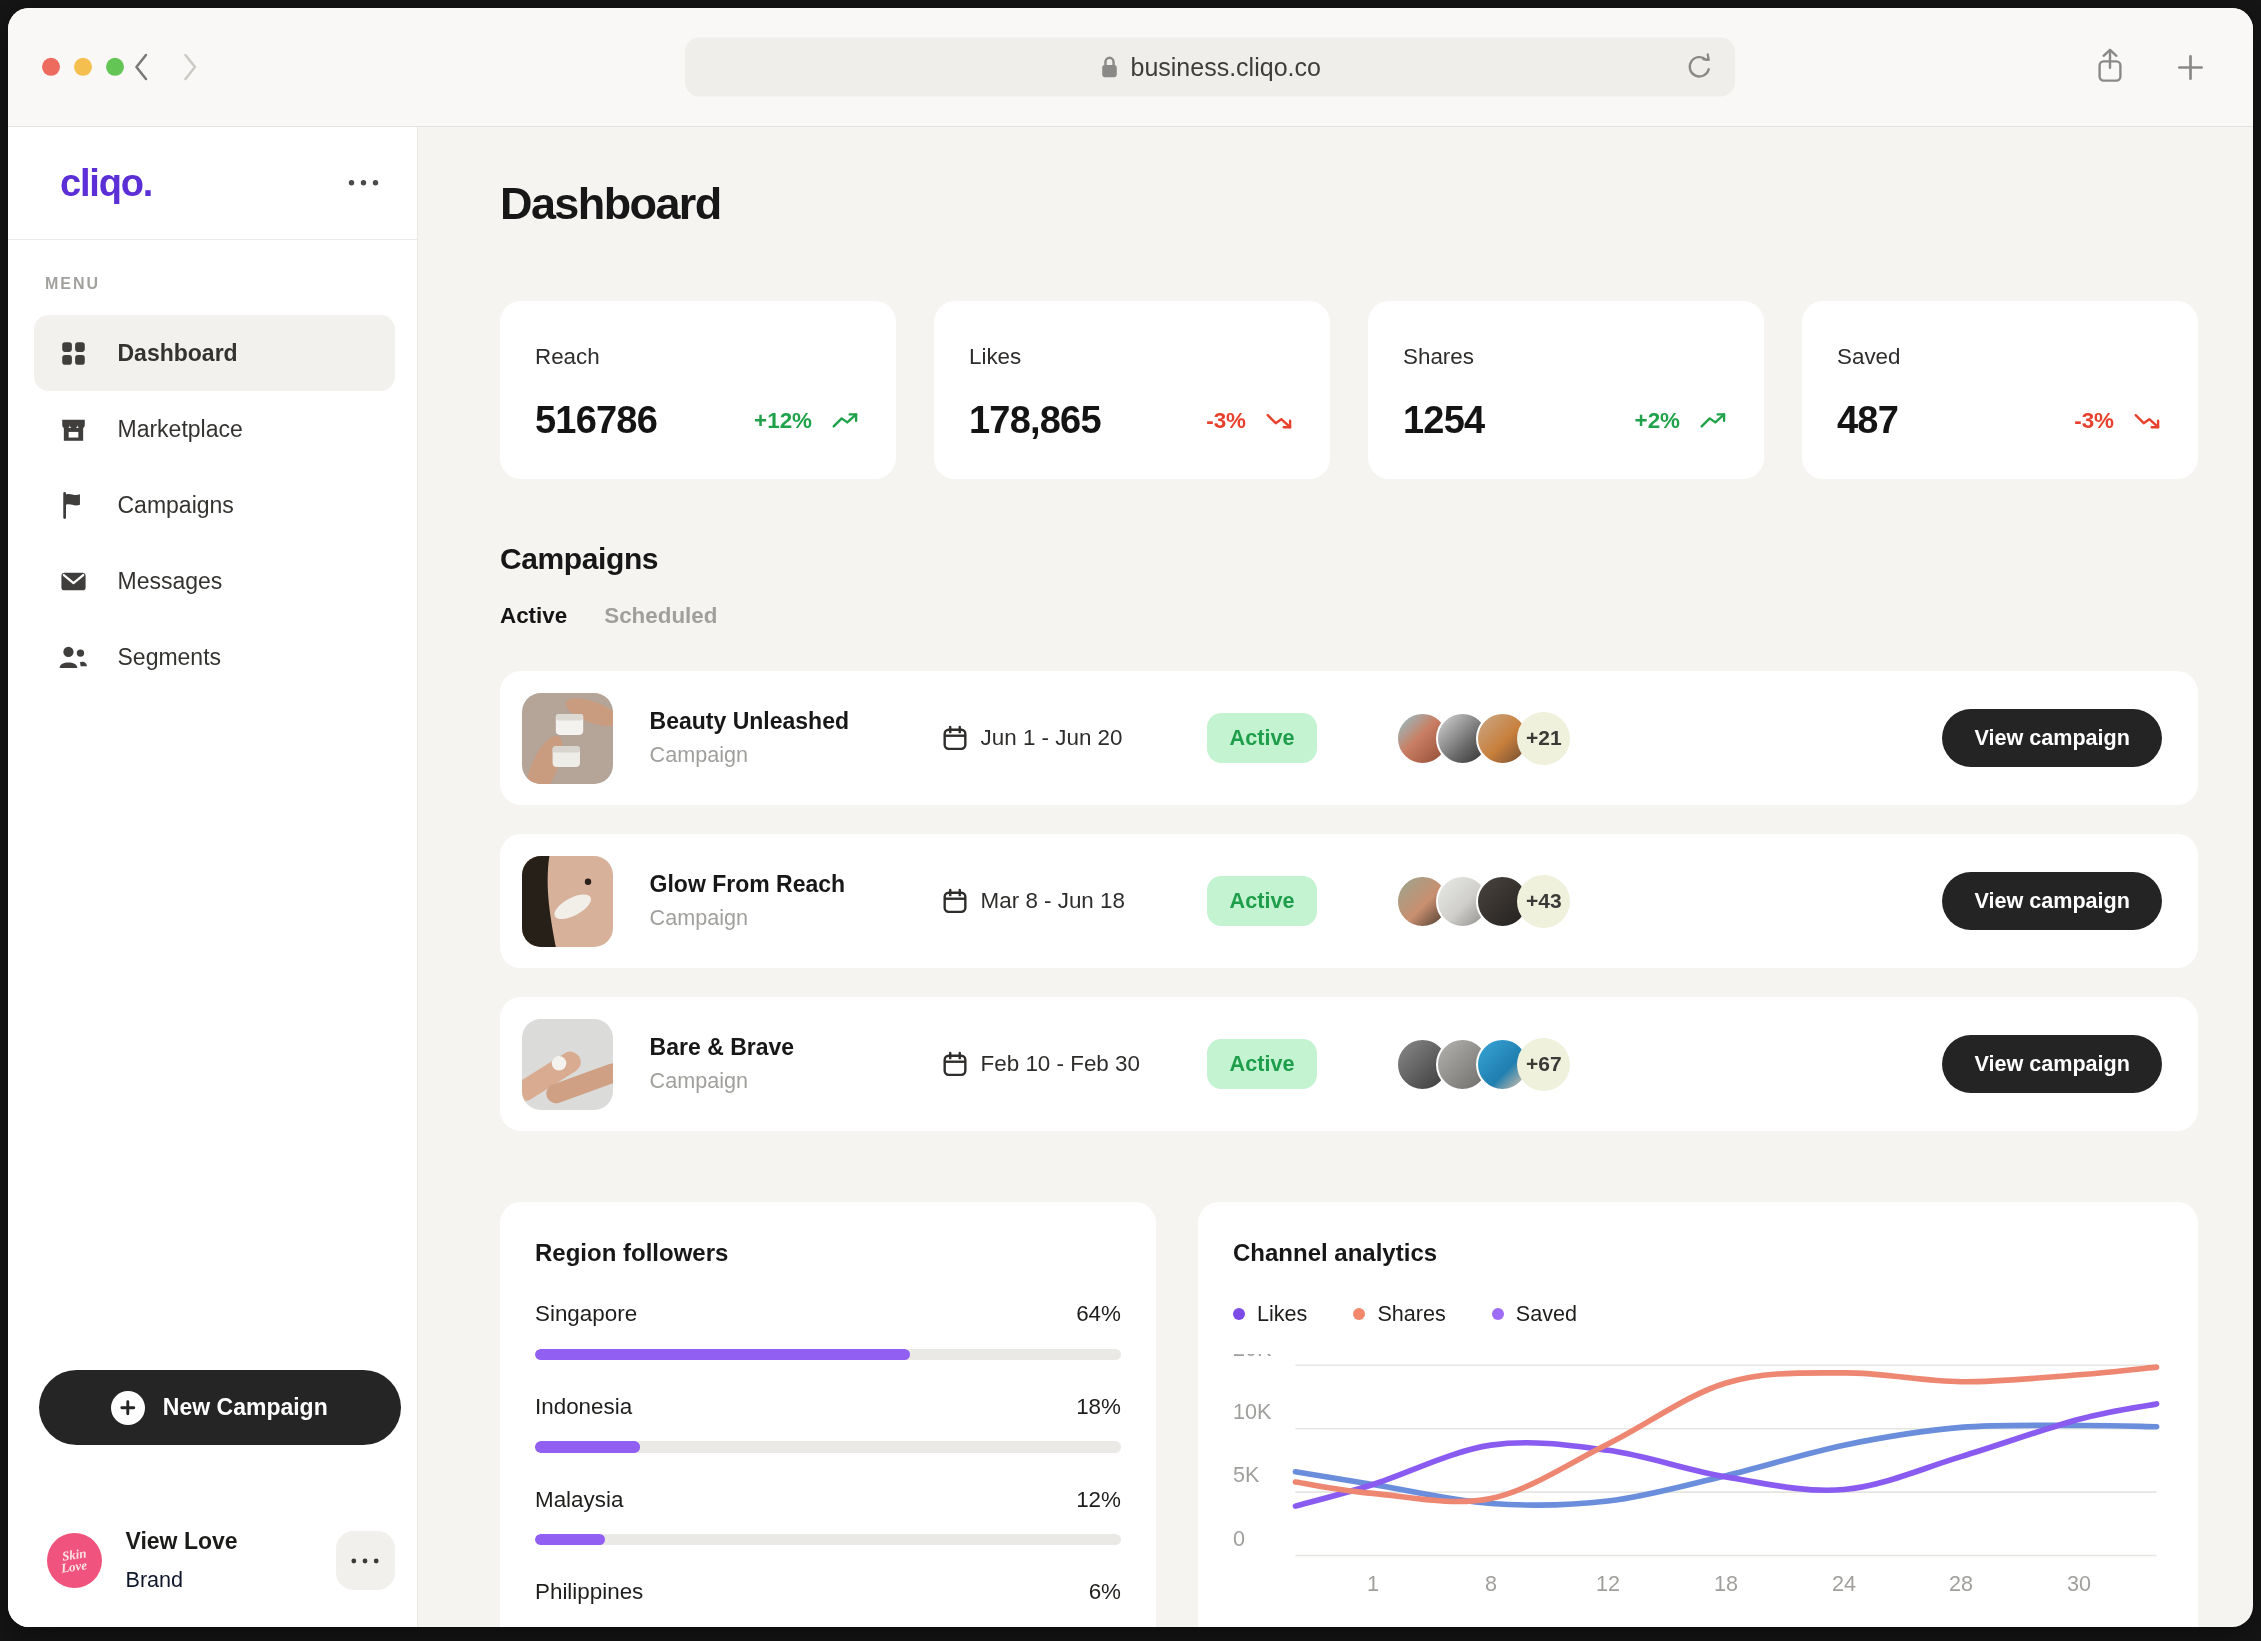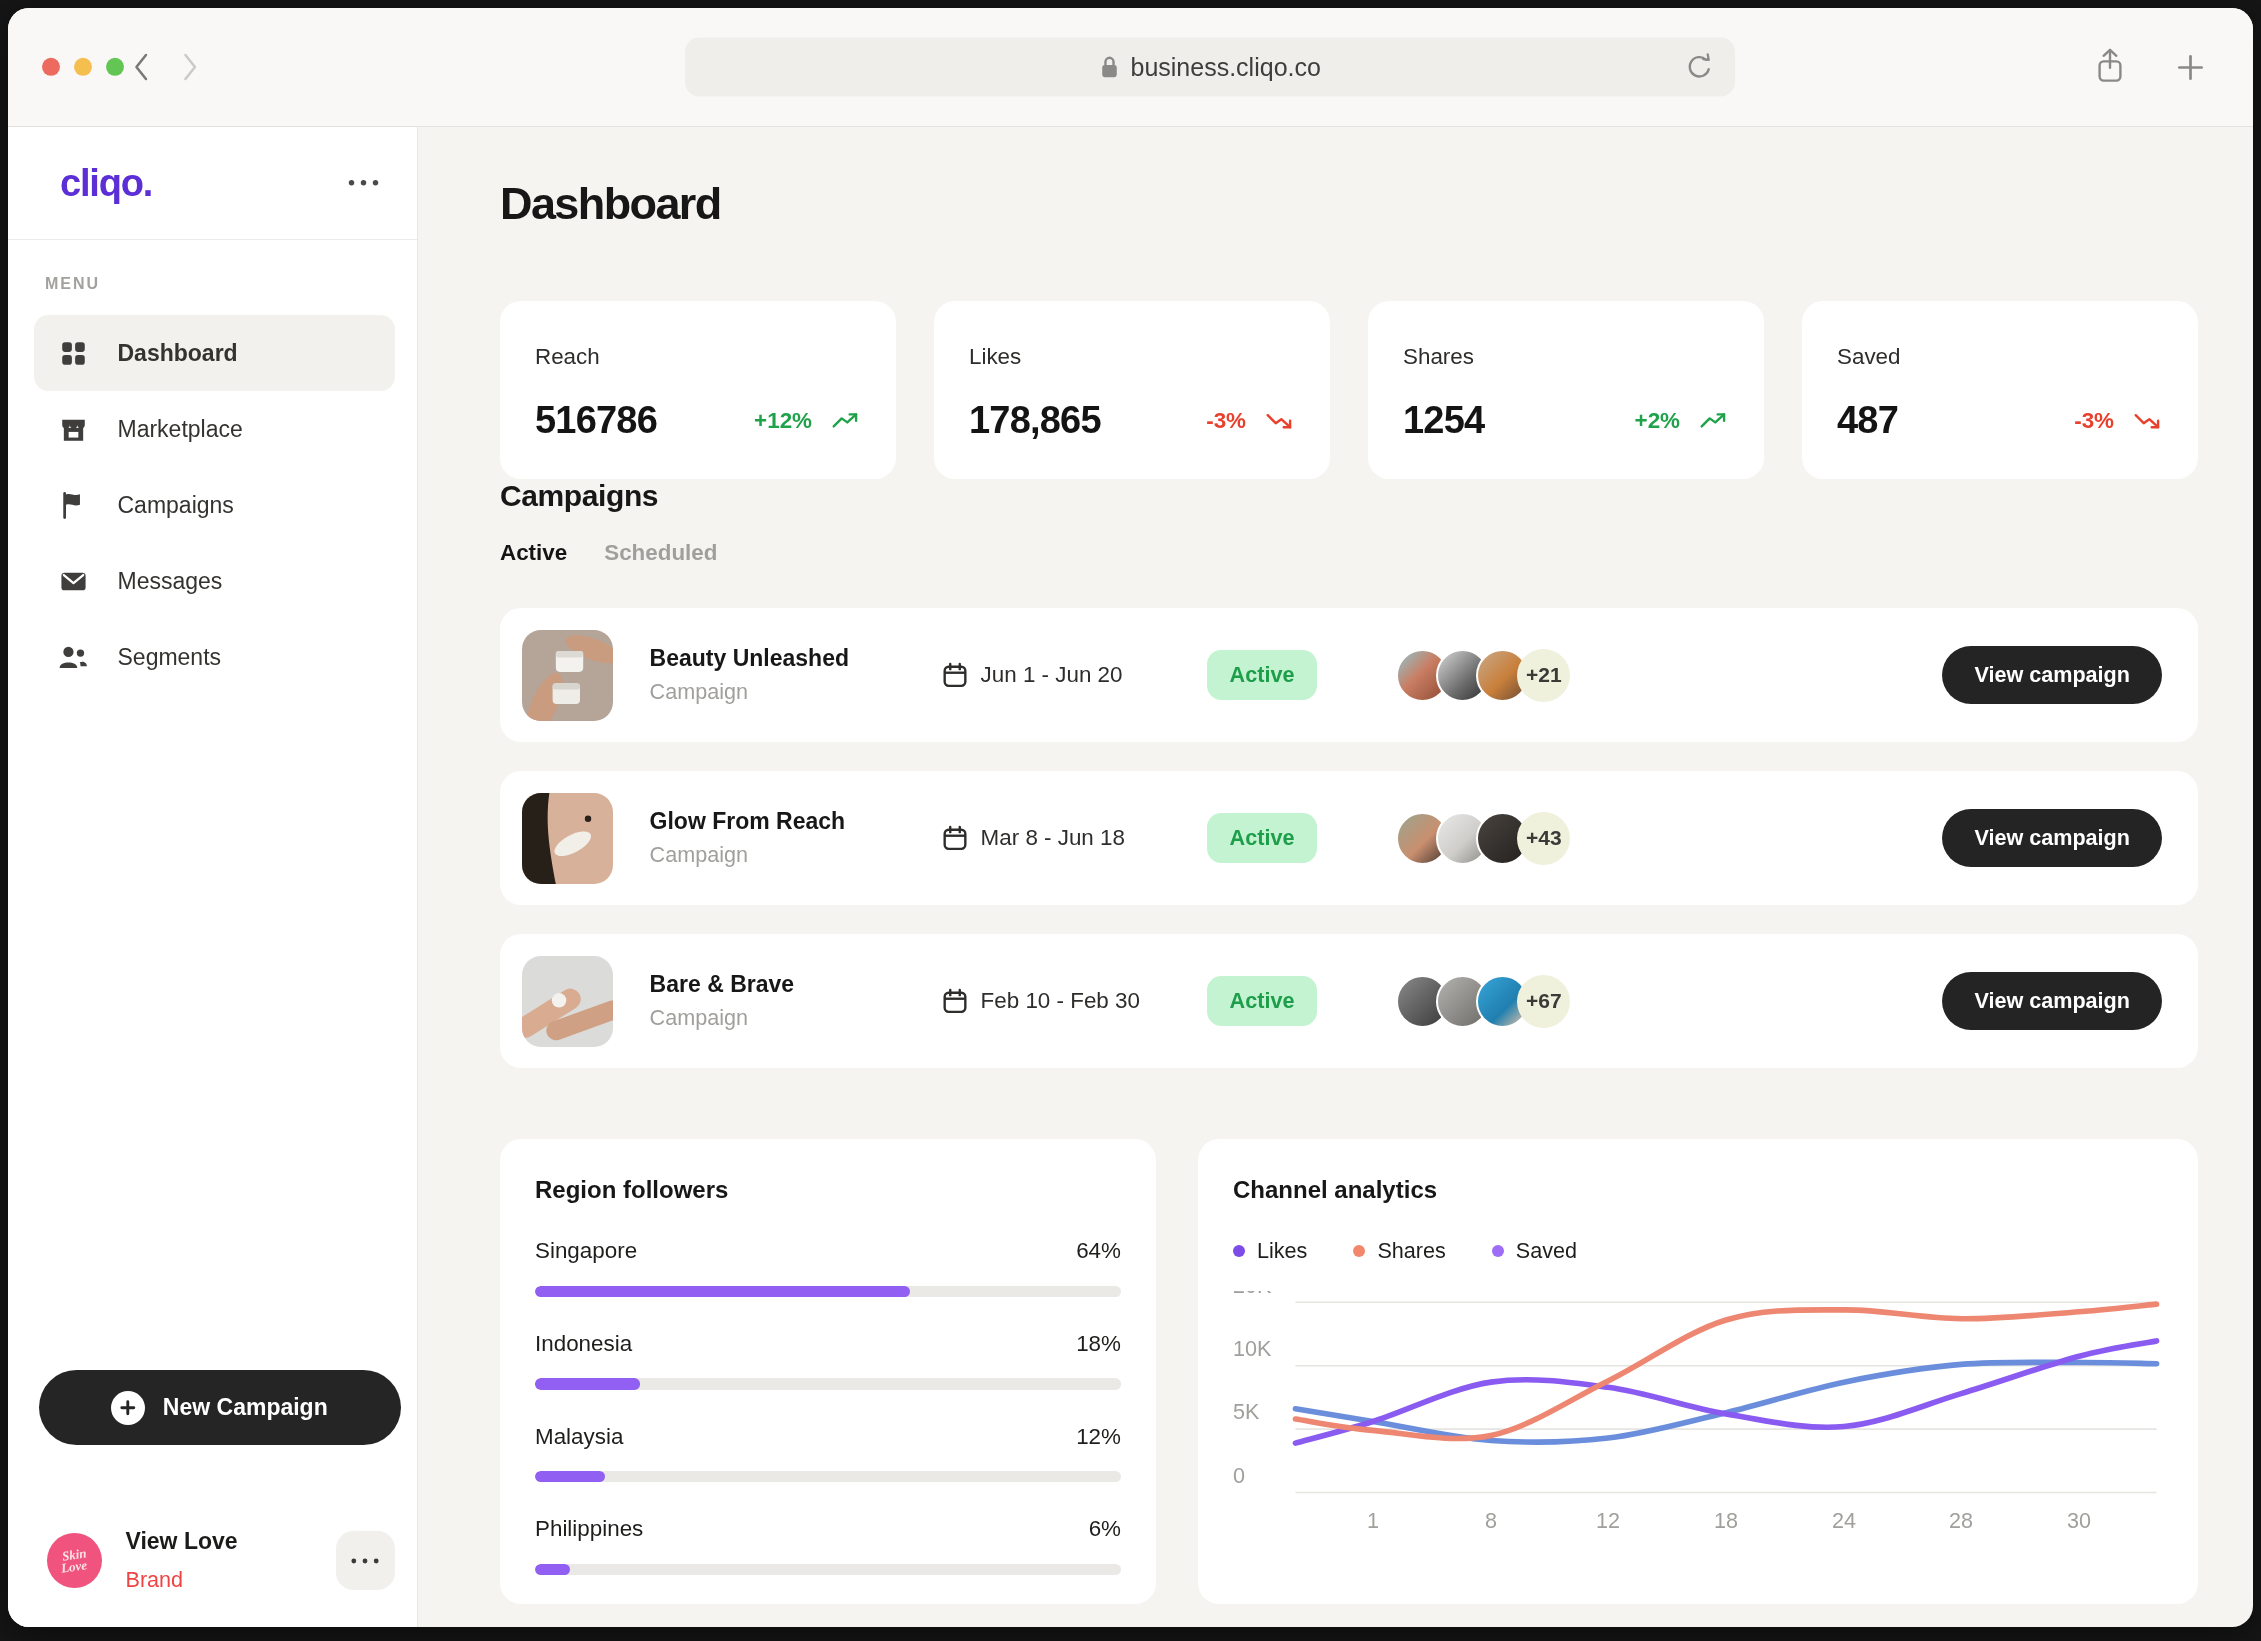--- a/index.html
+++ b/index.html
@@ -39,27 +39,27 @@
   .new-campaign{height:75px;width:362px;margin:0 auto 83px;background:#252525;border-radius:801px;
                 display:flex;align-items:center;justify-content:center;gap:17.6px;color:#FFF;
                 font-size:23px;font-weight:700;cursor:pointer;}
   .plus-circle{width:34px;height:34px;border-radius:50%;background:#FFF;display:flex;align-items:center;justify-content:center;}
   .brand-row{display:flex;align-items:center;gap:24px;padding-left:8px;}
   .brand-avatar{width:55px;height:55px;border-radius:50%;background:#F0537D;display:flex;flex-direction:column;
                 align-items:center;justify-content:center;flex:none;}
   .brand-avatar span{display:block;color:#FBE3E6;font-family:"Liberation Serif","DejaVu Serif",serif;
                      font-style:italic;font-weight:700;font-size:13px;line-height:12px;transform:rotate(-8deg);}
   .brand-name{font-size:23px;font-weight:700;color:#1B1B19;}
-  .brand-type{font-size:21.6px;color:#ef4444;margin-top:12px;}
+  .brand-type{font-size:21.6px;color:#0f172a;margin-top:12px;}
   .brand-more{margin-left:auto;width:59px;height:59px;border-radius:17.6px;background:#F1F0ED;
               display:flex;align-items:center;justify-content:center;cursor:pointer;}
   
   .main{flex:1;padding:51px 55px 0 82px;overflow:hidden;}
   .page-title{font-size:45px;font-weight:900;letter-spacing:-1.6px;color:#171717;margin:0 0 71px 0;}
-  .stats{display:flex;gap:38px;}
+  .stats{display:flex;gap:38px;margin-bottom:63px;}
   .stat-card{flex:1;height:178px;background:#FFF;border-radius:21px;padding:43px 35px 0 35px;box-sizing:border-box;}
   .stat-label{font-size:22.4px;font-weight:500;color:#2E2D2B;margin-bottom:29px;}
   .stat-row{display:flex;justify-content:space-between;align-items:center;}
   .stat-value{font-size:38px;font-weight:900;letter-spacing:-0.8px;color:#141414;}
   .stat-delta{display:flex;align-items:center;gap:20px;font-size:22.4px;font-weight:600;}
   .stat-delta.up{color:#1FA24A;} .stat-delta.down{color:#E8402C;}
   .stat-delta .trend-up,.stat-delta .trend-down{display:none;}
   .stat-delta.up .trend-up{display:block;} .stat-delta.down .trend-down{display:block;}
   .section-title{font-size:30px;font-weight:800;color:#171717;margin:0 0 27px 0;letter-spacing:-0.4px;}
   .tabs{display:flex;gap:37px;margin-bottom:42px;font-size:22.4px;}

